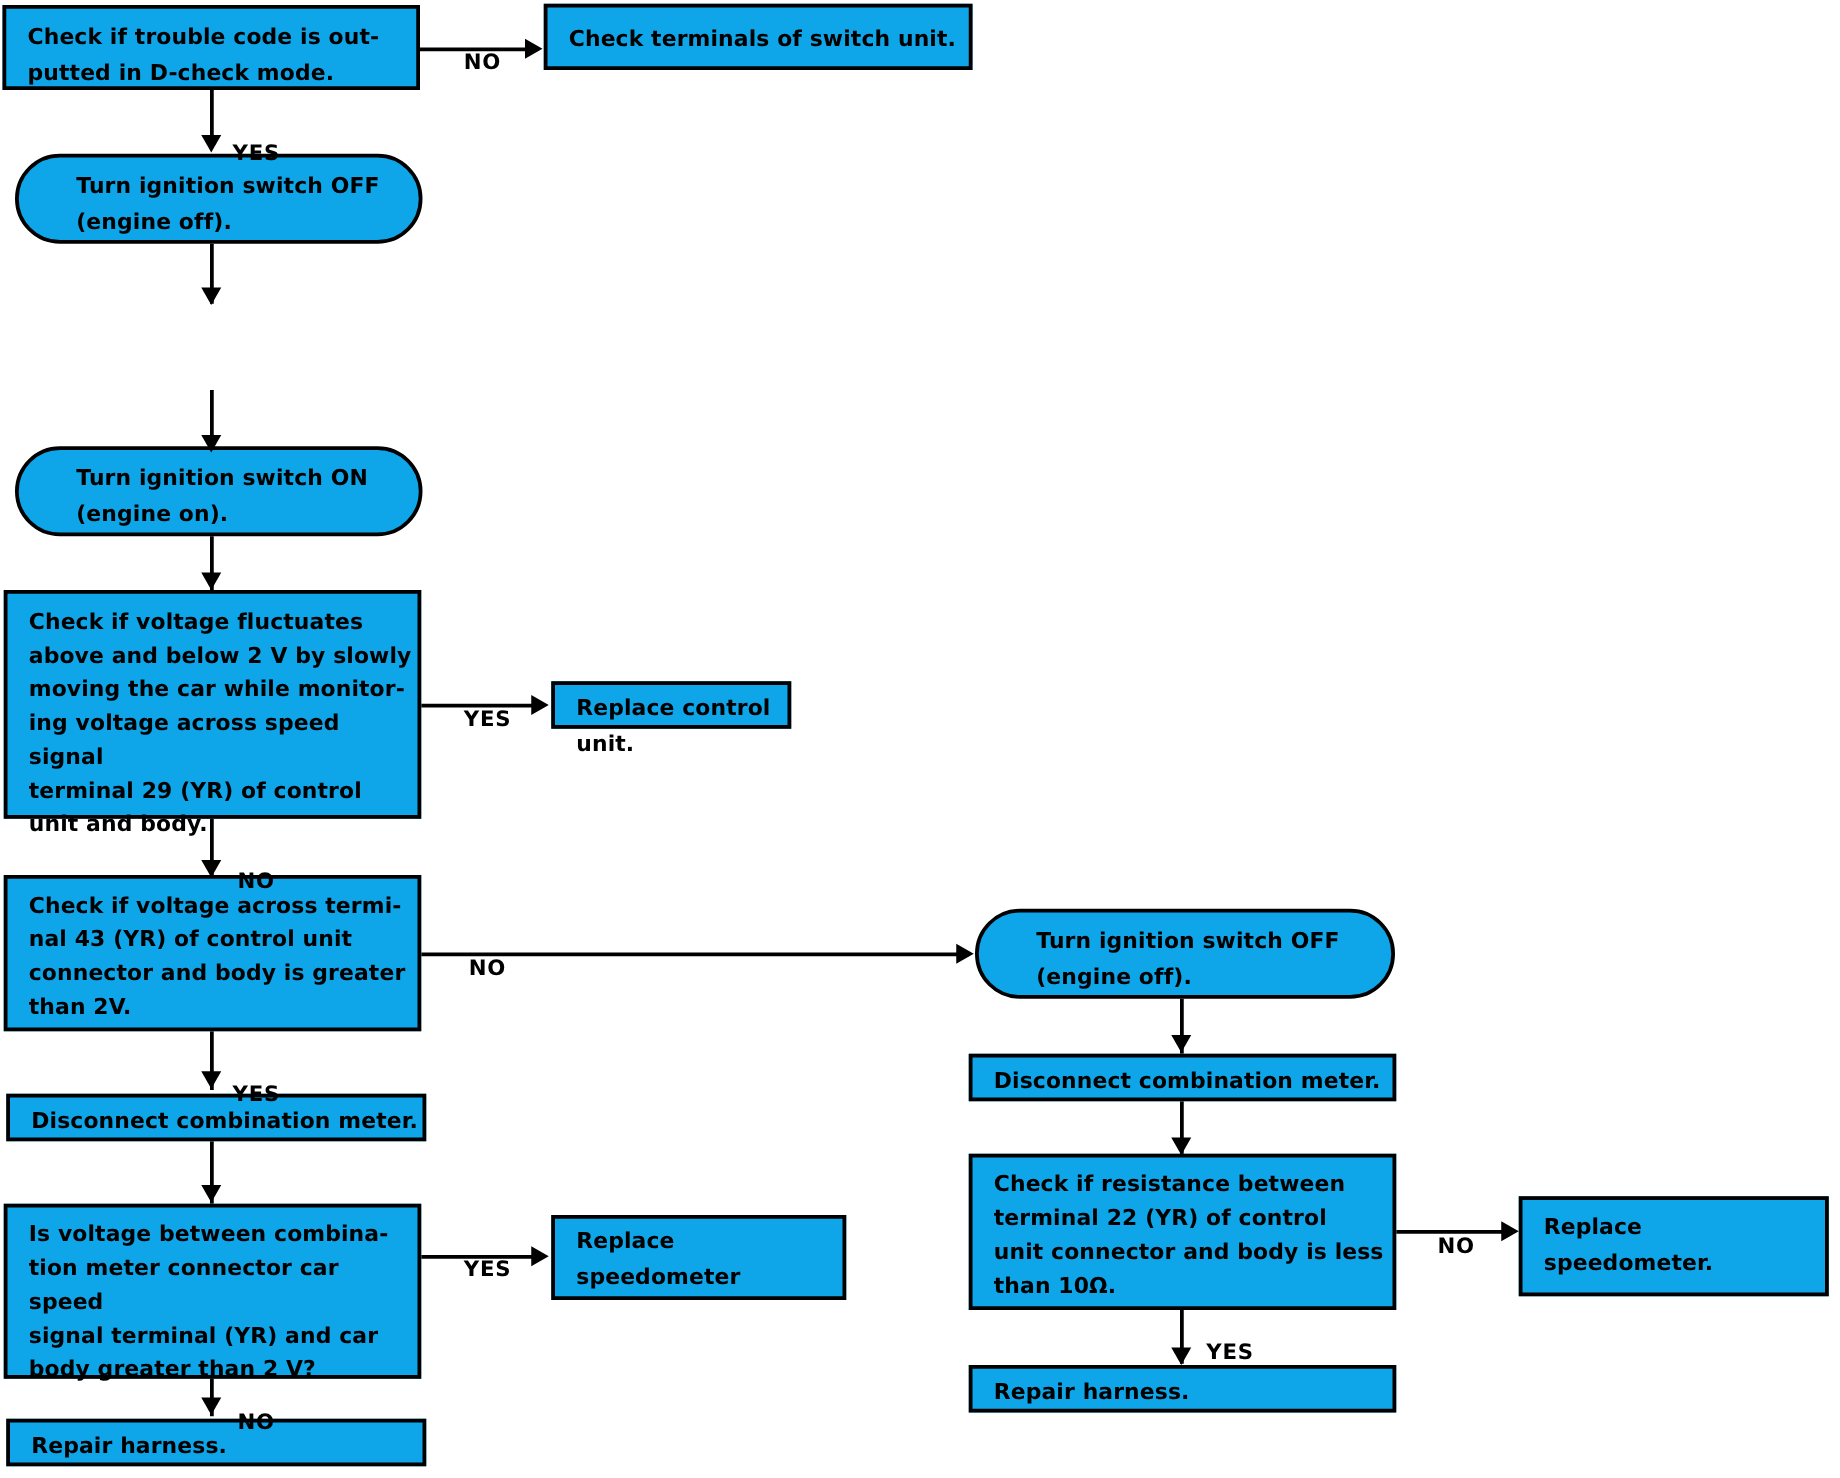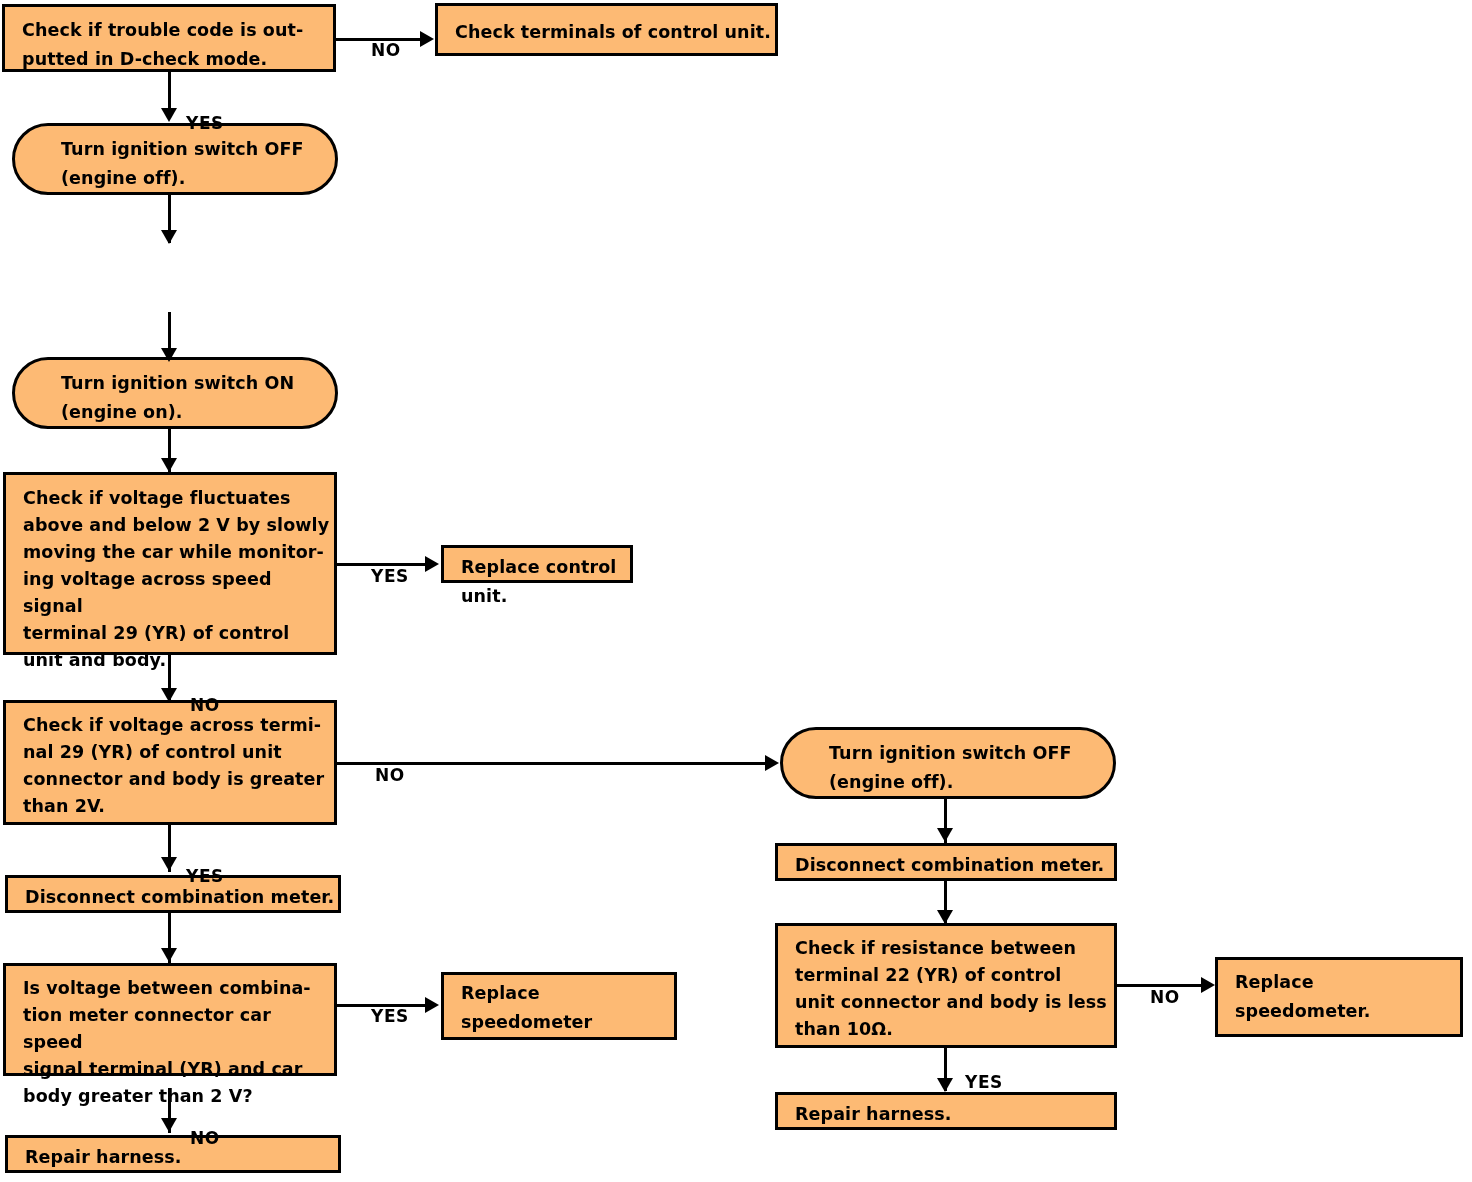--- a/index.html
+++ b/index.html
@@ -12,21 +12,21 @@
     width: 1472px;
     height: 1182px;
     background: #ffffff;
     font-family: "DejaVu Sans", sans-serif;
     overflow: hidden;
   }
   .node {
     position: absolute;
     box-sizing: border-box;
     border: 3px solid #000000;
-    background: #fdba74;
+    background: #0ea5e9;
     color: #000000;
     font-size: 17.5px;
     font-weight: 700;
     line-height: 28.5px;
     letter-spacing: 0.1px;
     padding: 9px 0 0 17px;
     white-space: pre-line;
     z-index: 2;
   }
   .node.rounded {
@@ -79,21 +79,21 @@
 
 <div id="canvas">
 
   <div class="node" style="left:2px; top:4px; width:334px; height:68px;">Check if trouble code is out-
 putted in D-check mode.</div>
 
   <div class="line-h" style="left:336px; top:38px; width:86px;"></div>
   <div class="arrow-right" style="left:420px; top:31px;"></div>
   <div class="edge-label" style="left:371px; top:12px;">NO</div>
 
-  <div class="node" style="left:435px; top:3px; width:343px; height:53px; padding-top:12px;">Check terminals of control unit.</div>
+  <div class="node" style="left:435px; top:3px; width:343px; height:53px; padding-top:12px;">Check terminals of switch unit.</div>
 
   <div class="line-v" style="left:168px; top:72px; height:46px;"></div>
   <div class="arrow-down" style="left:161px; top:108px;"></div>
   <div class="edge-label" style="left:186px; top:85px;">YES</div>
 
   <div class="node rounded" style="left:12px; top:123px; width:326px; height:72px;">Turn ignition switch OFF
 (engine off).</div>
 
   <div class="line-v" style="left:168px; top:195px; height:48px;"></div>
   <div class="arrow-down" style="left:161px; top:230px;"></div>
@@ -119,21 +119,21 @@
   <div class="arrow-right" style="left:425px; top:556px;"></div>
   <div class="edge-label" style="left:371px; top:538px;">YES</div>
 
   <div class="node" style="left:441px; top:545px; width:192px; height:38px; padding-top:5px;">Replace control unit.</div>
 
   <div class="line-v" style="left:168px; top:655px; height:45px;"></div>
   <div class="arrow-down" style="left:161px; top:688px;"></div>
   <div class="edge-label" style="left:190px; top:667px;">NO</div>
 
   <div class="node" style="left:3px; top:700px; width:334px; height:125px; line-height:27px; padding-top:9px;">Check if voltage across termi-
-nal 29 (YR) of control unit
+nal 43 (YR) of control unit
 connector and body is greater
 than 2V.</div>
 
   <div class="line-h" style="left:337px; top:762px; width:438px;"></div>
   <div class="arrow-right" style="left:765px; top:755px;"></div>
   <div class="edge-label" style="left:375px; top:737px;">NO</div>
 
   <div class="node rounded" style="left:780px; top:727px; width:336px; height:72px;">Turn ignition switch OFF
 (engine off).</div>
 
@@ -165,21 +165,21 @@
 
   <div class="line-v" style="left:168px; top:825px; height:47px;"></div>
   <div class="arrow-down" style="left:161px; top:857px;"></div>
   <div class="edge-label" style="left:186px; top:838px;">YES</div>
 
   <div class="node" style="left:5px; top:875px; width:336px; height:38px; padding-top:5px;">Disconnect combination meter.</div>
 
   <div class="line-v" style="left:168px; top:913px; height:50px;"></div>
   <div class="arrow-down" style="left:161px; top:948px;"></div>
 
-  <div class="node" style="left:3px; top:963px; width:334px; height:113px; line-height:27px; padding-top:9px;">Is voltage between combina-
+  <div class="node" style="left:3px; top:963px; width:334px; height:140px; line-height:27px; padding-top:9px;">Is voltage between combina-
 tion meter connector car speed
 signal terminal (YR) and car
 body greater than 2 V?</div>
 
   <div class="line-h" style="left:337px; top:1004px; width:90px;"></div>
   <div class="arrow-right" style="left:425px; top:997px;"></div>
   <div class="edge-label" style="left:371px; top:978px;">YES</div>
 
   <div class="node" style="left:441px; top:972px; width:236px; height:68px; padding-top:4px;">Replace
 speedometer</div>

